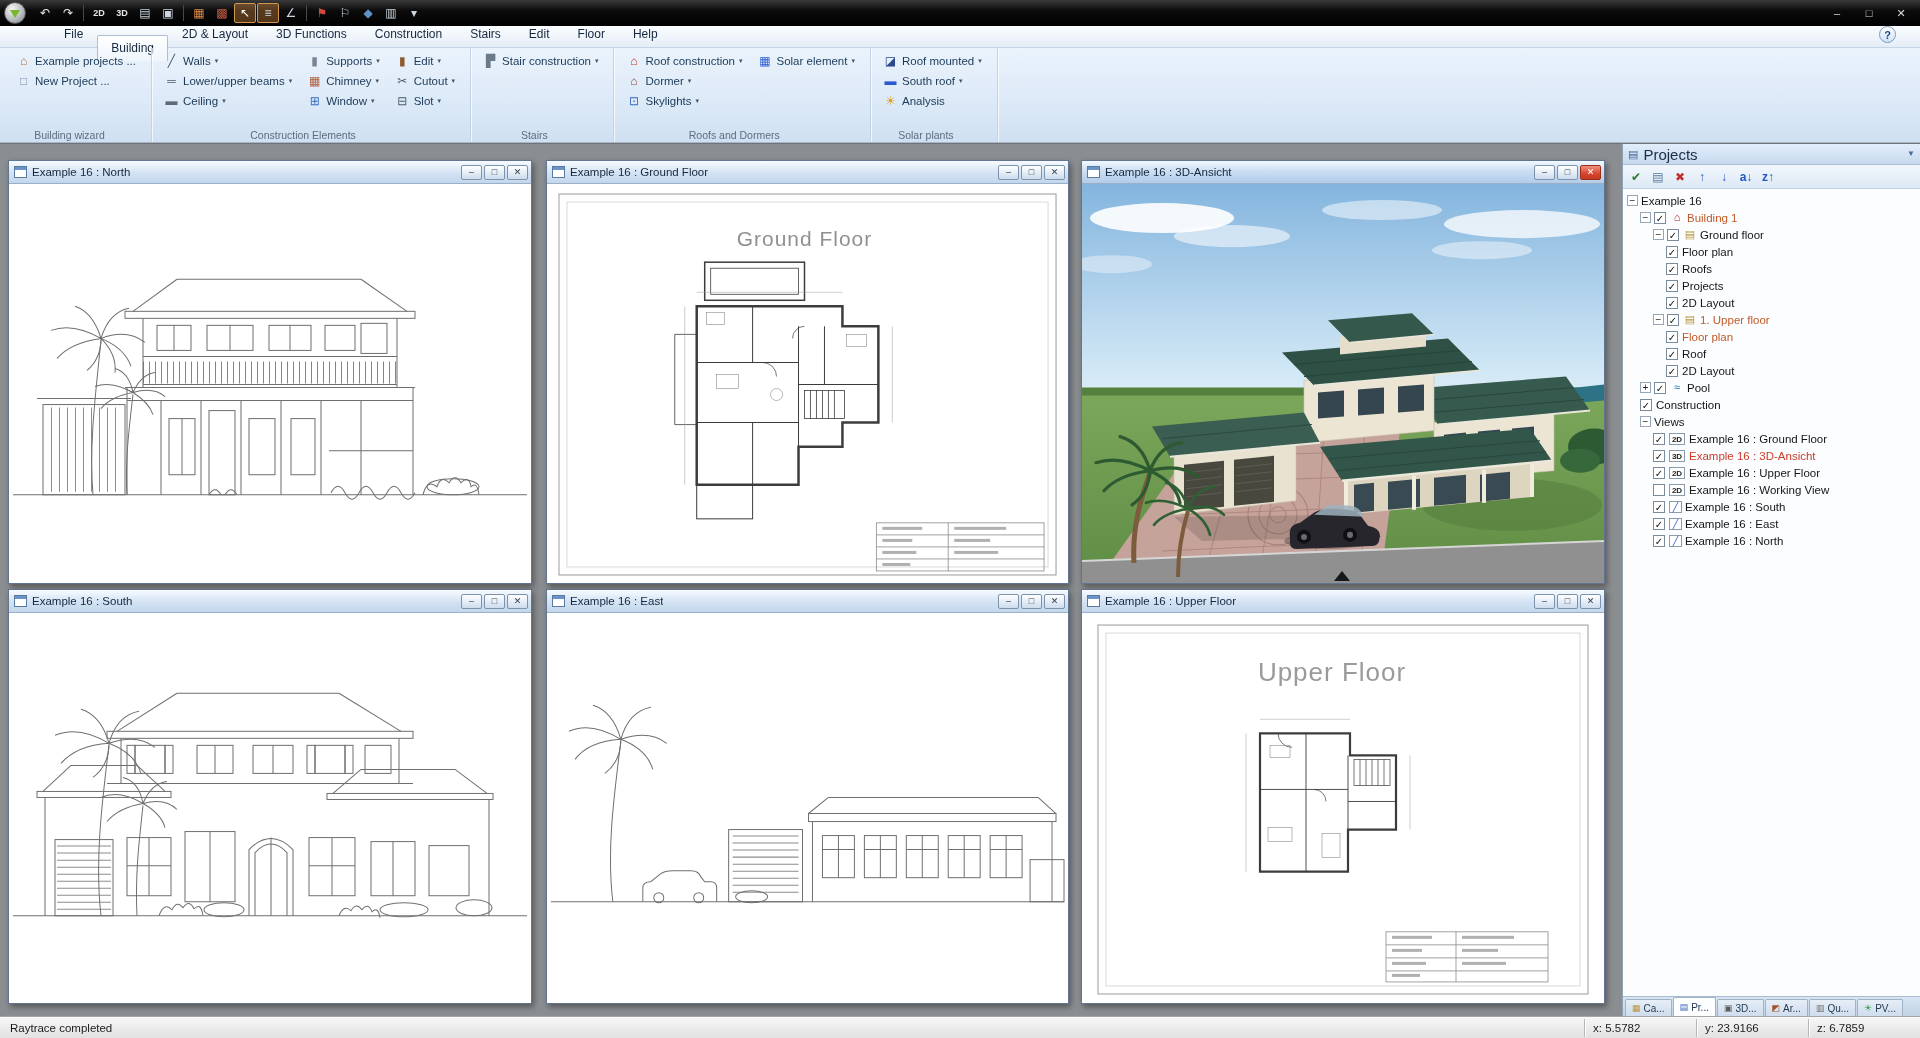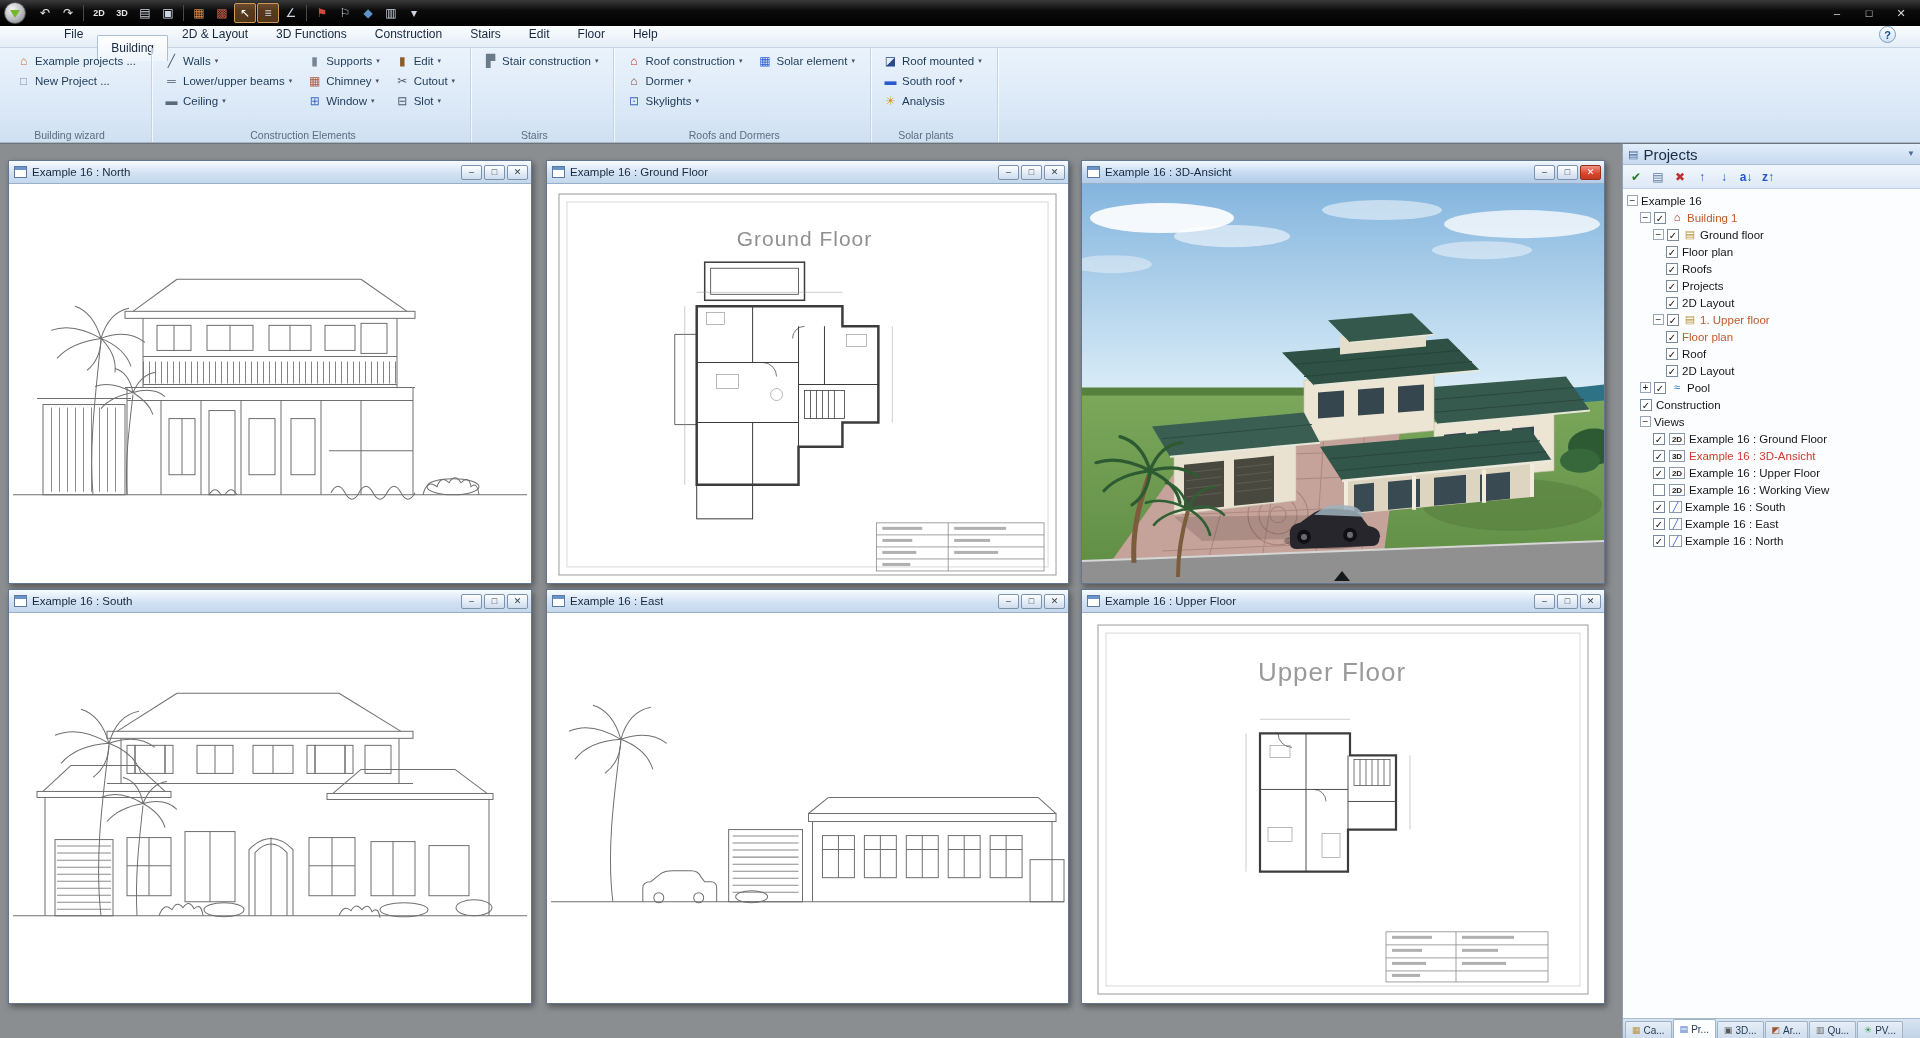--- a/index.html
+++ b/index.html
@@ -911,14 +911,21 @@
             <span>Qu...</span>
           </div>
           <div class="ptab">
             <span class="gicon" style="color: rgb(58, 154, 74);">☀</span>
             <span>PV...</span>
           </div>
         </div>
     </div>
   </div>
 
+  <div class="statusbar">
+    <span class="smsg">Raytrace completed</span>
+    <span class="spacer"></span>
+    <span class="scoord">x: 5.5782</span>
+    <span class="scoord">y: 23.9166</span>
+    <span class="scoord">z: 6.7859</span>
+  </div>
 
 </div>
 
 </body></html>

